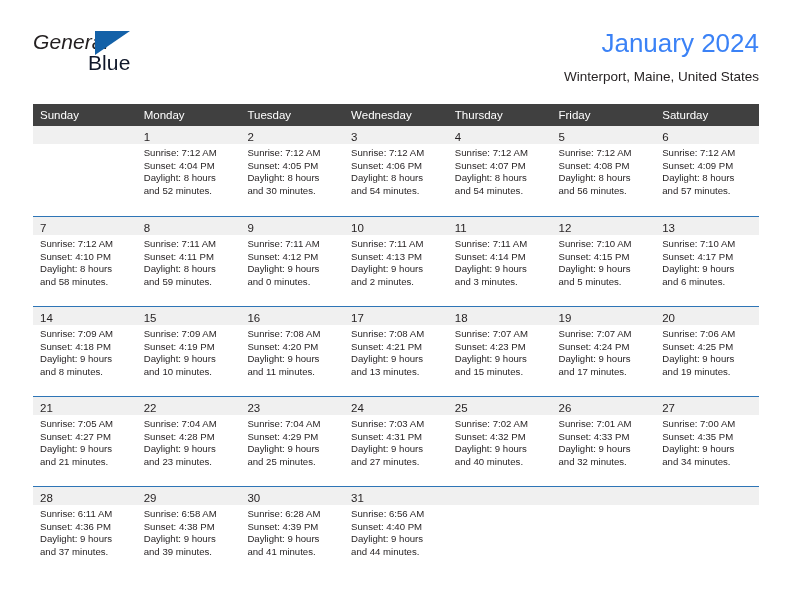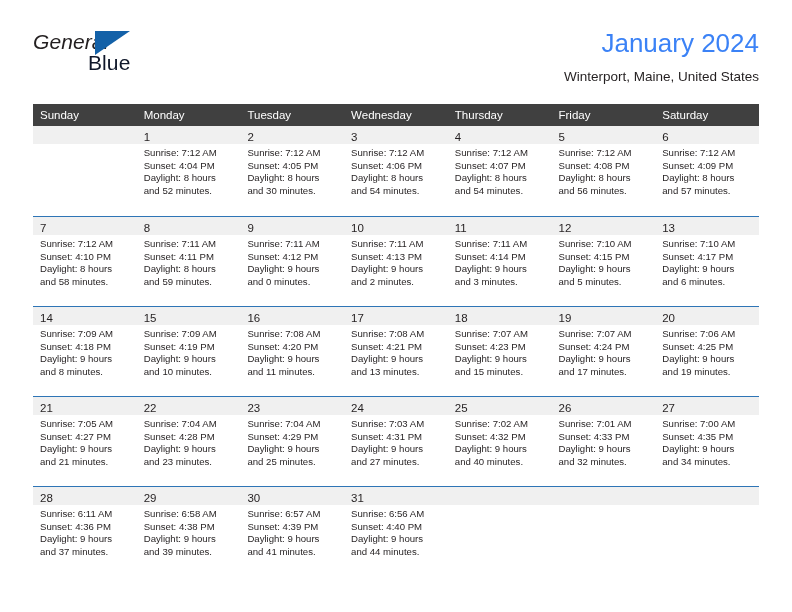--- a/index.html
+++ b/index.html
@@ -511,21 +511,21 @@
                 <div>Sunset: 4:38 PM</div>
                 <div>Daylight: 9 hours</div>
                 <div>and 39 minutes.</div>
               </div>
             </div>
           </td>
           <td>
             <div class="daycell">
               <div class="daynum-band"><span class="daynum">30</span></div>
               <div class="dayinfo">
-                <div>Sunrise: 6:57 AM</div>
+                <div>Sunrise: 6:28 AM</div>
                 <div>Sunset: 4:39 PM</div>
                 <div>Daylight: 9 hours</div>
                 <div>and 41 minutes.</div>
               </div>
             </div>
           </td>
           <td>
             <div class="daycell">
               <div class="daynum-band"><span class="daynum">31</span></div>
               <div class="dayinfo">

